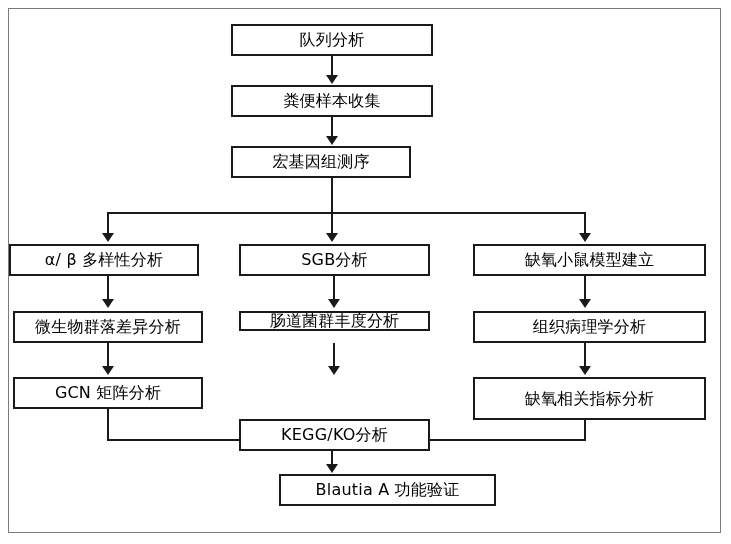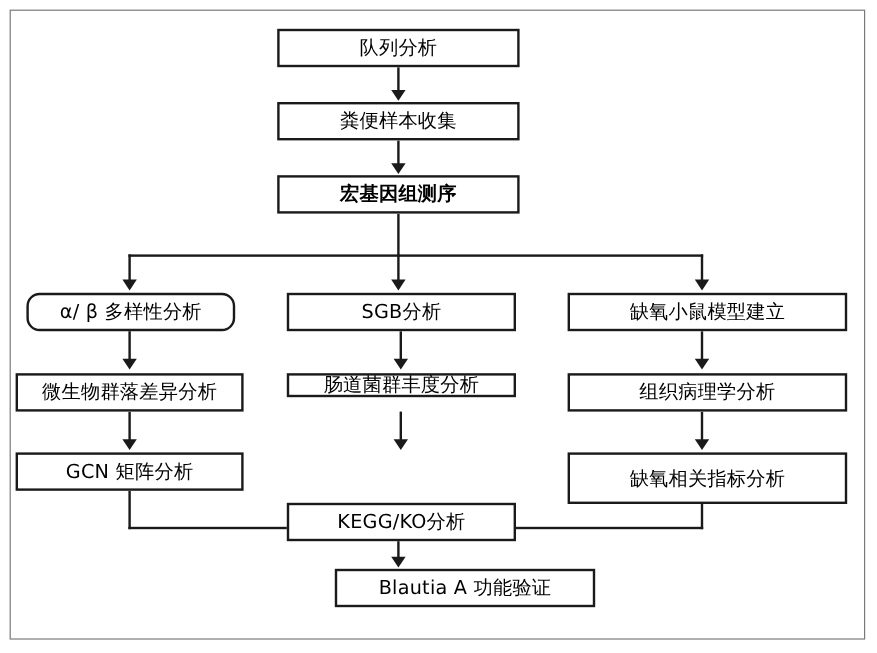--- a/index.html
+++ b/index.html
@@ -82,37 +82,37 @@
   <div class="vline" style="left:331px; top:56px; height:21px;"></div>
   <div class="arrowhead" style="left:326px; top:75px;"></div>
 
   <div class="node" style="left:231px; top:85px; width:202px; height:32px;">
     <span class="node-label cjk">粪便样本收集</span>
   </div>
 
   <div class="vline" style="left:331px; top:117px; height:21px;"></div>
   <div class="arrowhead" style="left:326px; top:136px;"></div>
 
-  <div class="node" style="left:231px; top:146px; width:202px; height:32px;font-weight:bold;">
+  <div class="node" style="left:231px; top:146px; width:180px; height:32px;">
     <span class="node-label cjk">宏基因组测序</span>
   </div>
 
   <div class="vline" style="left:331px; top:178px; height:36px;"></div>
   <div class="hline" style="left:107px; top:212px; width:479px;"></div>
 
   <div class="vline" style="left:107px; top:212px; height:23px;"></div>
   <div class="arrowhead" style="left:102px; top:233px;"></div>
 
   <div class="vline" style="left:331px; top:212px; height:23px;"></div>
   <div class="arrowhead" style="left:326px; top:233px;"></div>
 
   <div class="vline" style="left:584px; top:212px; height:23px;"></div>
   <div class="arrowhead" style="left:579px; top:233px;"></div>
 
-  <div class="node" style="left:22px; top:244px; width:174px; height:32px;border-radius:11px;">
+  <div class="node" style="left:9px; top:244px; width:190px; height:32px;">
     <span class="node-label cjk">α/ β 多样性分析</span>
   </div>
 
   <div class="vline" style="left:107px; top:276px; height:24px;"></div>
   <div class="arrowhead" style="left:102px; top:299px;"></div>
 
   <div class="node" style="left:13px; top:311px; width:190px; height:32px;">
     <span class="node-label cjk">微生物群落差异分析</span>
   </div>
 

